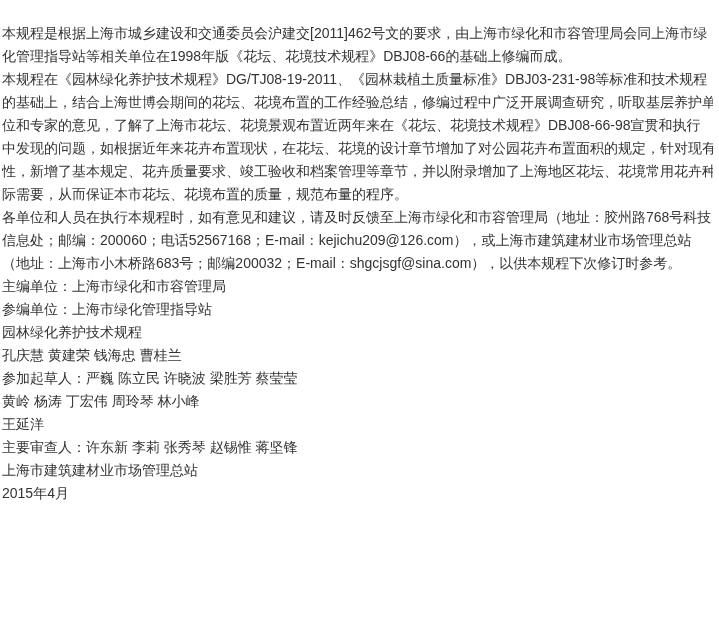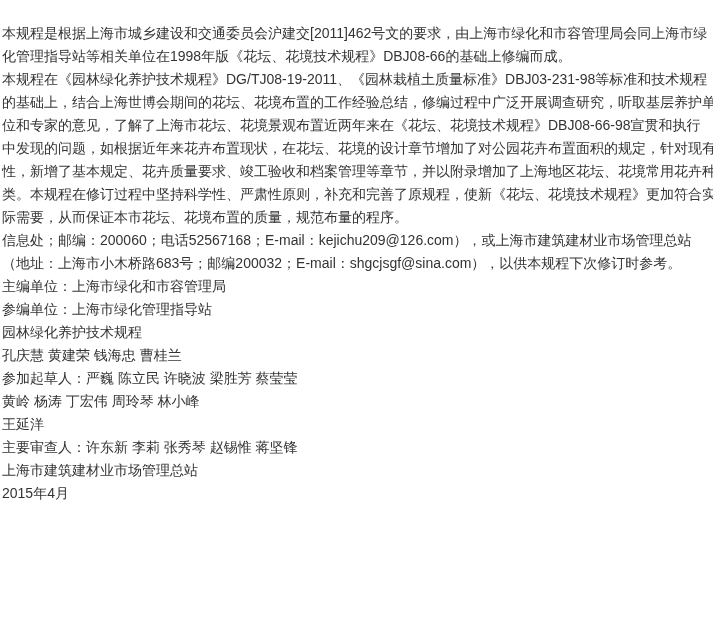--- a/index.html
+++ b/index.html
@@ -36,22 +36,22 @@
 
 <div class="doc-page">
   <div class="doc-body" id="doc-body" style="color: rgb(51, 51, 51);">
       <div class="doc-line">本规程是根据上海市城乡建设和交通委员会沪建交[2011]462号文的要求，由上海市绿化和市容管理局会同上海市绿</div>
       <div class="doc-line">化管理指导站等相关单位在1998年版《花坛、花境技术规程》DBJ08-66的基础上修编而成。</div>
       <div class="doc-line">本规程在《园林绿化养护技术规程》DG/TJ08-19-2011、《园林栽植土质量标准》DBJ03-231-98等标准和技术规程</div>
       <div class="doc-line">的基础上，结合上海世博会期间的花坛、花境布置的工作经验总结，修编过程中广泛开展调查研究，听取基层养护单</div>
       <div class="doc-line">位和专家的意见，了解了上海市花坛、花境景观布置近两年来在《花坛、花境技术规程》DBJ08-66-98宣贯和执行</div>
       <div class="doc-line">中发现的问题，如根据近年来花卉布置现状，在花坛、花境的设计章节增加了对公园花卉布置面积的规定，针对现有</div>
       <div class="doc-line">性，新增了基本规定、花卉质量要求、竣工验收和档案管理等章节，并以附录增加了上海地区花坛、花境常用花卉种</div>
-      <div class="doc-line">类。本规程在修订过程中坚持科学性、严肃性原则，补充和完善了原规程，使新《花坛、花境技术规程》更加符合实</div>
       <div class="doc-line">际需要，从而保证本市花坛、花境布置的质量，规范布量的程序。</div>
+      <div class="doc-line">各单位和人员在执行本规程时，如有意见和建议，请及时反馈至上海市绿化和市容管理局（地址：胶州路768号科技</div>
       <div class="doc-line">信息处；邮编：200060；电话52567168；E-mail：kejichu209@126.com），或上海市建筑建材业市场管理总站</div>
       <div class="doc-line">（地址：上海市小木桥路683号；邮编200032；E-mail：shgcjsgf@sina.com），以供本规程下次修订时参考。</div>
       <div class="doc-line">主编单位：上海市绿化和市容管理局</div>
       <div class="doc-line">参编单位：上海市绿化管理指导站</div>
       <div class="doc-line">园林绿化养护技术规程</div>
       <div class="doc-line">孔庆慧 黄建荣 钱海忠 曹桂兰</div>
       <div class="doc-line">参加起草人：严巍 陈立民 许晓波 梁胜芳 蔡莹莹</div>
       <div class="doc-line">黄岭 杨涛 丁宏伟 周玲琴 林小峰</div>
       <div class="doc-line">王延洋</div>
       <div class="doc-line">主要审查人：许东新 李莉 张秀琴 赵锡惟 蒋坚锋</div>

